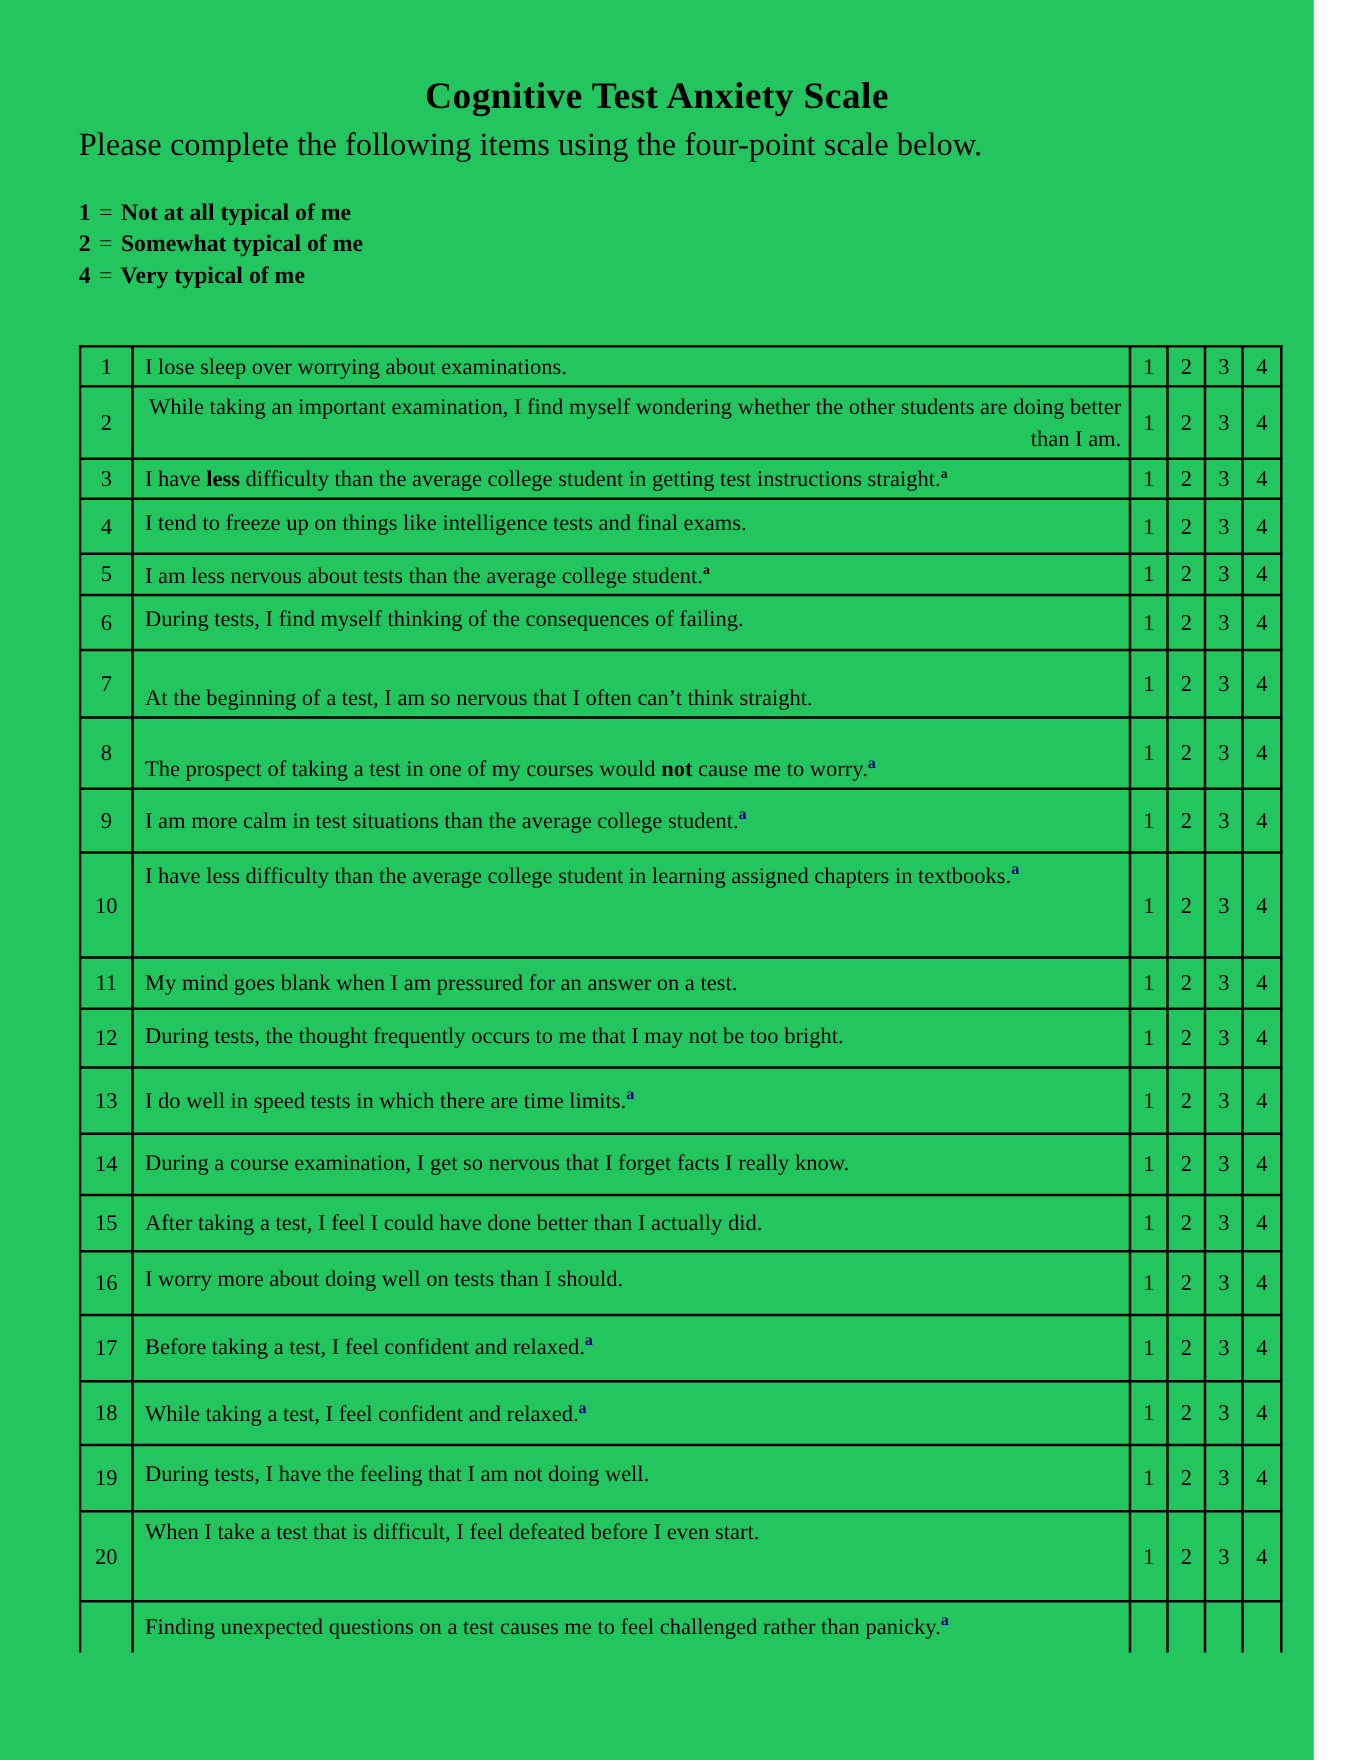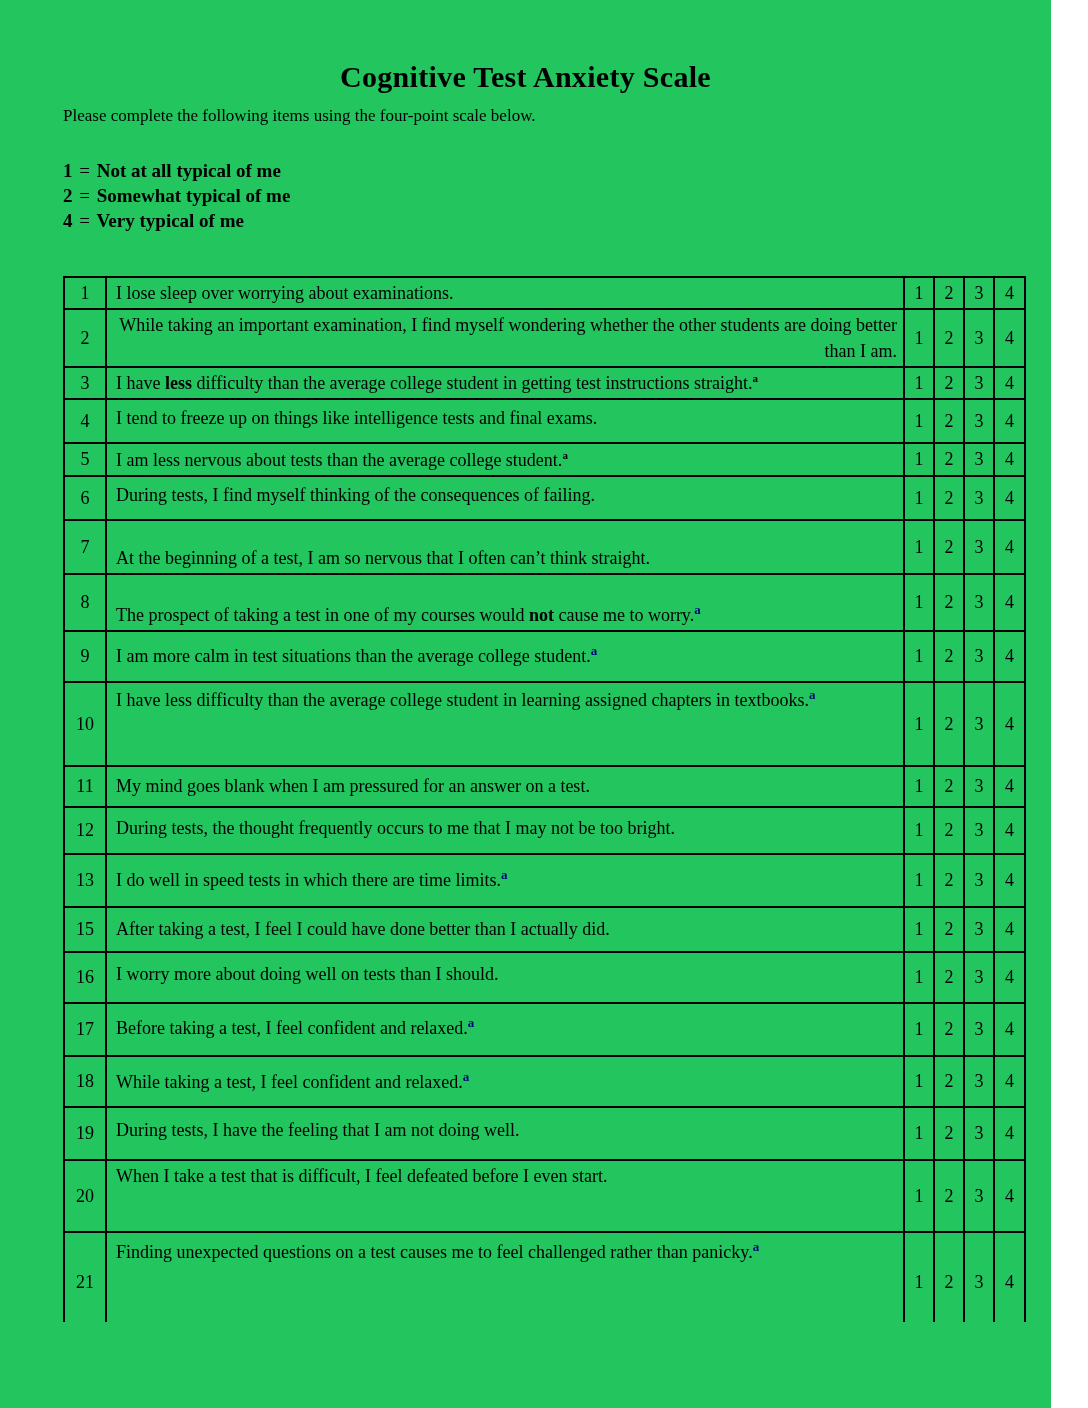--- a/index.html
+++ b/index.html
@@ -11,21 +11,21 @@
     overflow:hidden;
   }
   .title{
     margin:60px 0 10px 0;
     text-align:center;
     font-size:30px;font-weight:bold;
     letter-spacing:0.3px;
   }
   .instructions{
     margin:0 64px 0 63px;
-    font-size:17px;line-height:24px;
+    font-size:26px;line-height:24px;
   }
   .legend{
     margin:30px 0 0 63px;
     font-size:19px;font-weight:bold;
   }
   .legend-line{line-height:25px;}
   .legend-eq{font-weight:normal;padding:0 2px;}
   .table-clip{
     position:absolute;left:63px;top:276px;
     width:965px;height:1046px;
@@ -180,20 +180,28 @@
             <td class="rate">4</td>
           </tr>
           <tr style="height: 53px;">
             <td class="num">13</td>
             <td class="stmt" style="padding-top: 12px;"><span>I do well in speed tests in which there are time limits.</span><sup class="supb">a</sup></td>
             <td class="rate">1</td>
             <td class="rate">2</td>
             <td class="rate">3</td>
             <td class="rate">4</td>
           </tr>
+          <tr style="height: 49px;">
+            <td class="num">14</td>
+            <td class="stmt" style="padding-top: 9px;"><span>During a course examination, I get so nervous that I forget facts I really know.</span></td>
+            <td class="rate">1</td>
+            <td class="rate">2</td>
+            <td class="rate">3</td>
+            <td class="rate">4</td>
+          </tr>
           <tr style="height: 45px;">
             <td class="num">15</td>
             <td class="stmt" style="padding-top: 8px;"><span>After taking a test, I feel I could have done better than I actually did.</span></td>
             <td class="rate">1</td>
             <td class="rate">2</td>
             <td class="rate">3</td>
             <td class="rate">4</td>
           </tr>
           <tr style="height: 51px;">
             <td class="num">16</td>

